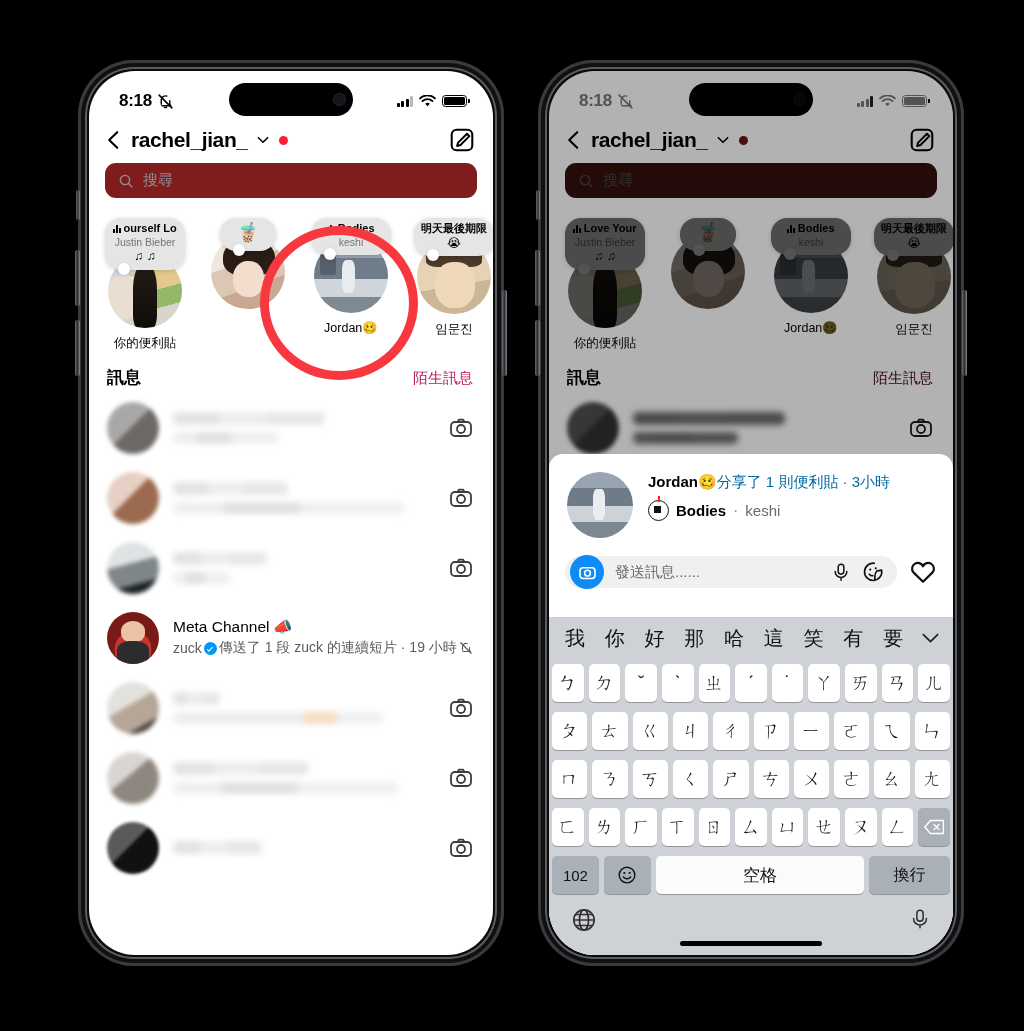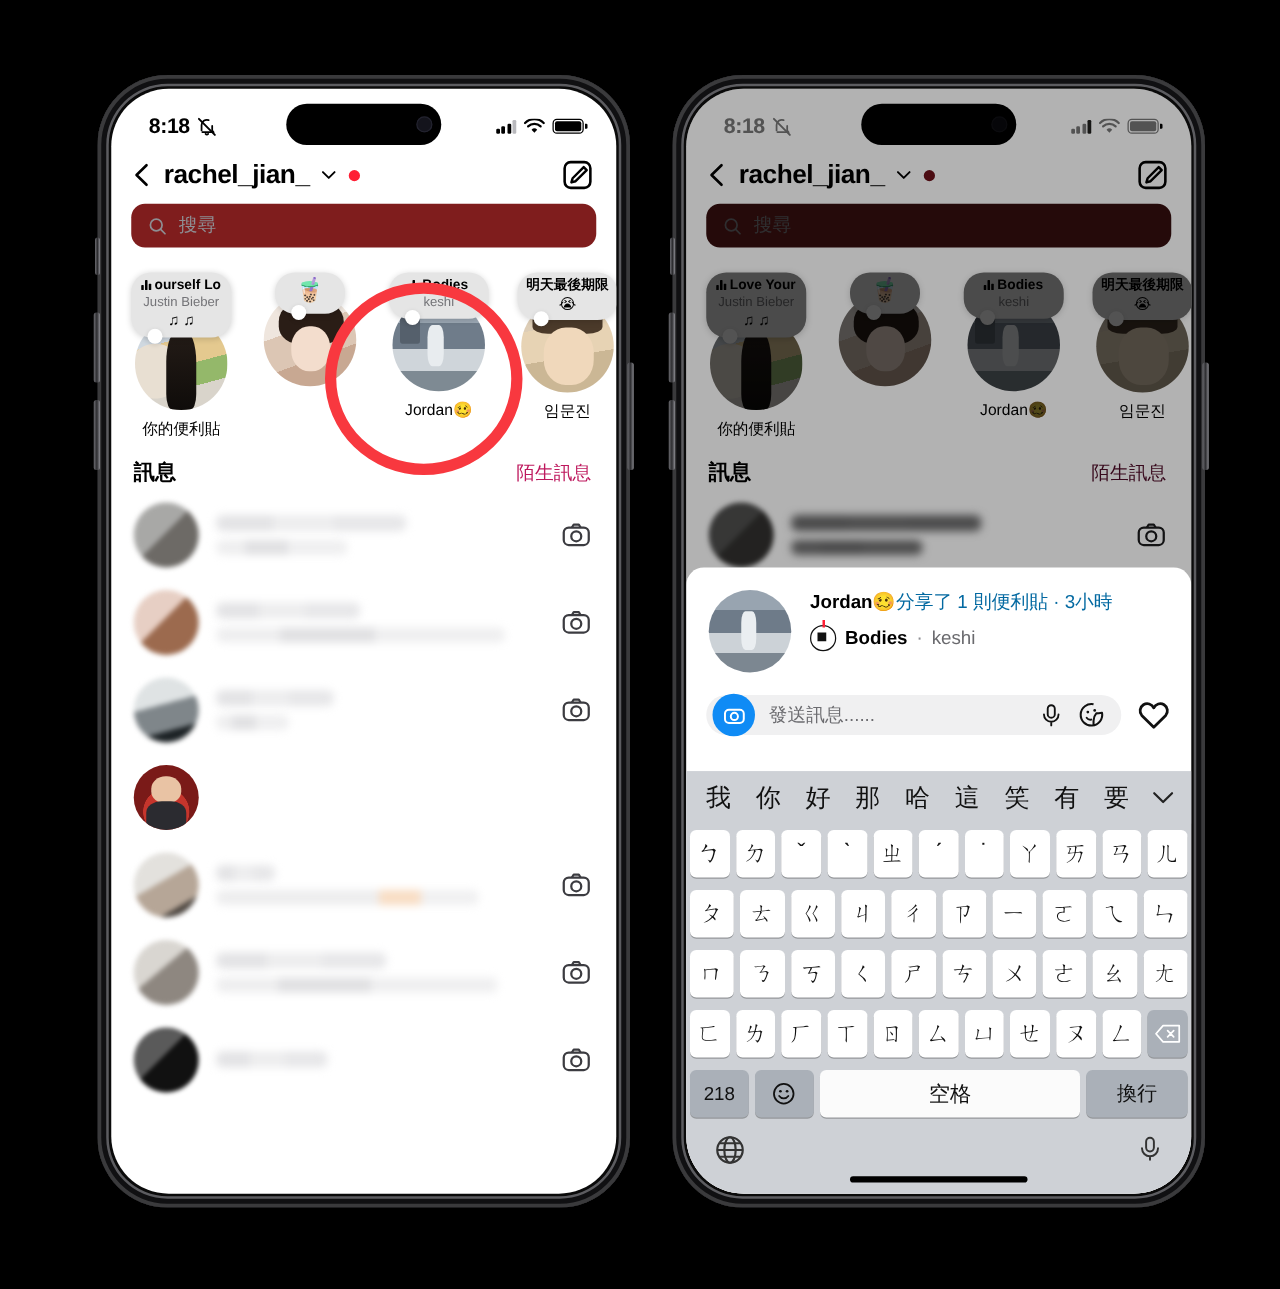--- a/index.html
+++ b/index.html
@@ -355,20 +355,32 @@
         </div>
         <svg class="cam-ic" viewBox="0 0 24 24">
           <rect x="2" y="6" width="20" height="14" rx="4" fill="none" stroke="#3c3c41" stroke-width="1.8"></rect>
           <circle cx="12" cy="13" r="4" fill="none" stroke="#3c3c41" stroke-width="1.8"></circle>
           <path d="M8.5 6 10 3.6h4L15.5 6" fill="none" stroke="#3c3c41" stroke-width="1.8" stroke-linejoin="round"></path>
         </svg>
       </div>
 
       <div class="chat-row">
         <div class="chat-av av-zuck"></div>
+        <div class="chat-txt">
+          <div class="meta-title">Meta Channel 📣</div>
+          <div class="meta-sub">
+            <span>zuck </span>
+            <span class="verif"></span>
+            <span>傳送了 1 段 zuck 的連續短片 · 19 小時</span>
+            <svg width="14" height="14" viewBox="0 0 24 24" style="flex:none">
+              <path d="M6 16V10a6 6 0 0 1 8-5.6M18 11v5l1.6 2H7" fill="none" stroke="#5d5d61" stroke-width="2" stroke-linecap="round" stroke-linejoin="round"></path>
+              <path d="M3 3 L21 21" stroke="#5d5d61" stroke-width="2" stroke-linecap="round"></path>
+            </svg>
+          </div>
+        </div>
       </div>
 
       <div class="chat-row">
         <div class="chat-av av-g4"></div>
         <div class="chat-txt">
           <div class="blur-line bl1" style="width:18%"></div>
           <div class="blur-line bl2" style="width:80%; background:linear-gradient(90deg,#ededee 0 62%,#f8dcc2 62% 78%,#f0f0f1 78% 100%)"></div>
         </div>
         <svg class="cam-ic" viewBox="0 0 24 24">
           <rect x="2" y="6" width="20" height="14" rx="4" fill="none" stroke="#3c3c41" stroke-width="1.8"></rect>
@@ -647,21 +659,21 @@
             <span class="key">ㄥ</span>
             <span class="key dark">
               <svg width="21" height="16" viewBox="0 0 26 18">
                 <path d="M8 1h16v16H8L1 9z" fill="none" stroke="#fff" stroke-width="1.7" stroke-linejoin="round"></path>
                 <path d="M12.5 6 18.5 12M18.5 6 12.5 12" stroke="#fff" stroke-width="1.7" stroke-linecap="round"></path>
               </svg>
             </span>
           </div>
 
           <div class="krow">
-            <span class="key dark num">218</span>
+            <span class="key dark num">102</span>
             <span class="key dark num">
               <svg width="20" height="20" viewBox="0 0 24 24">
                 <circle cx="12" cy="12" r="9.4" fill="none" stroke="#111" stroke-width="1.7"></circle>
                 <circle cx="8.8" cy="9.6" r="1.3" fill="#111"></circle>
                   <circle cx="15.2" cy="9.6" r="1.3" fill="#111"></circle>
                 <path d="M7.6 14.2a5.4 5.4 0 0 0 8.8 0" fill="none" stroke="#111" stroke-width="1.7" stroke-linecap="round"></path>
               </svg>
             </span>
             <span class="key space">空格</span>
             <span class="key dark wide">換行</span>

